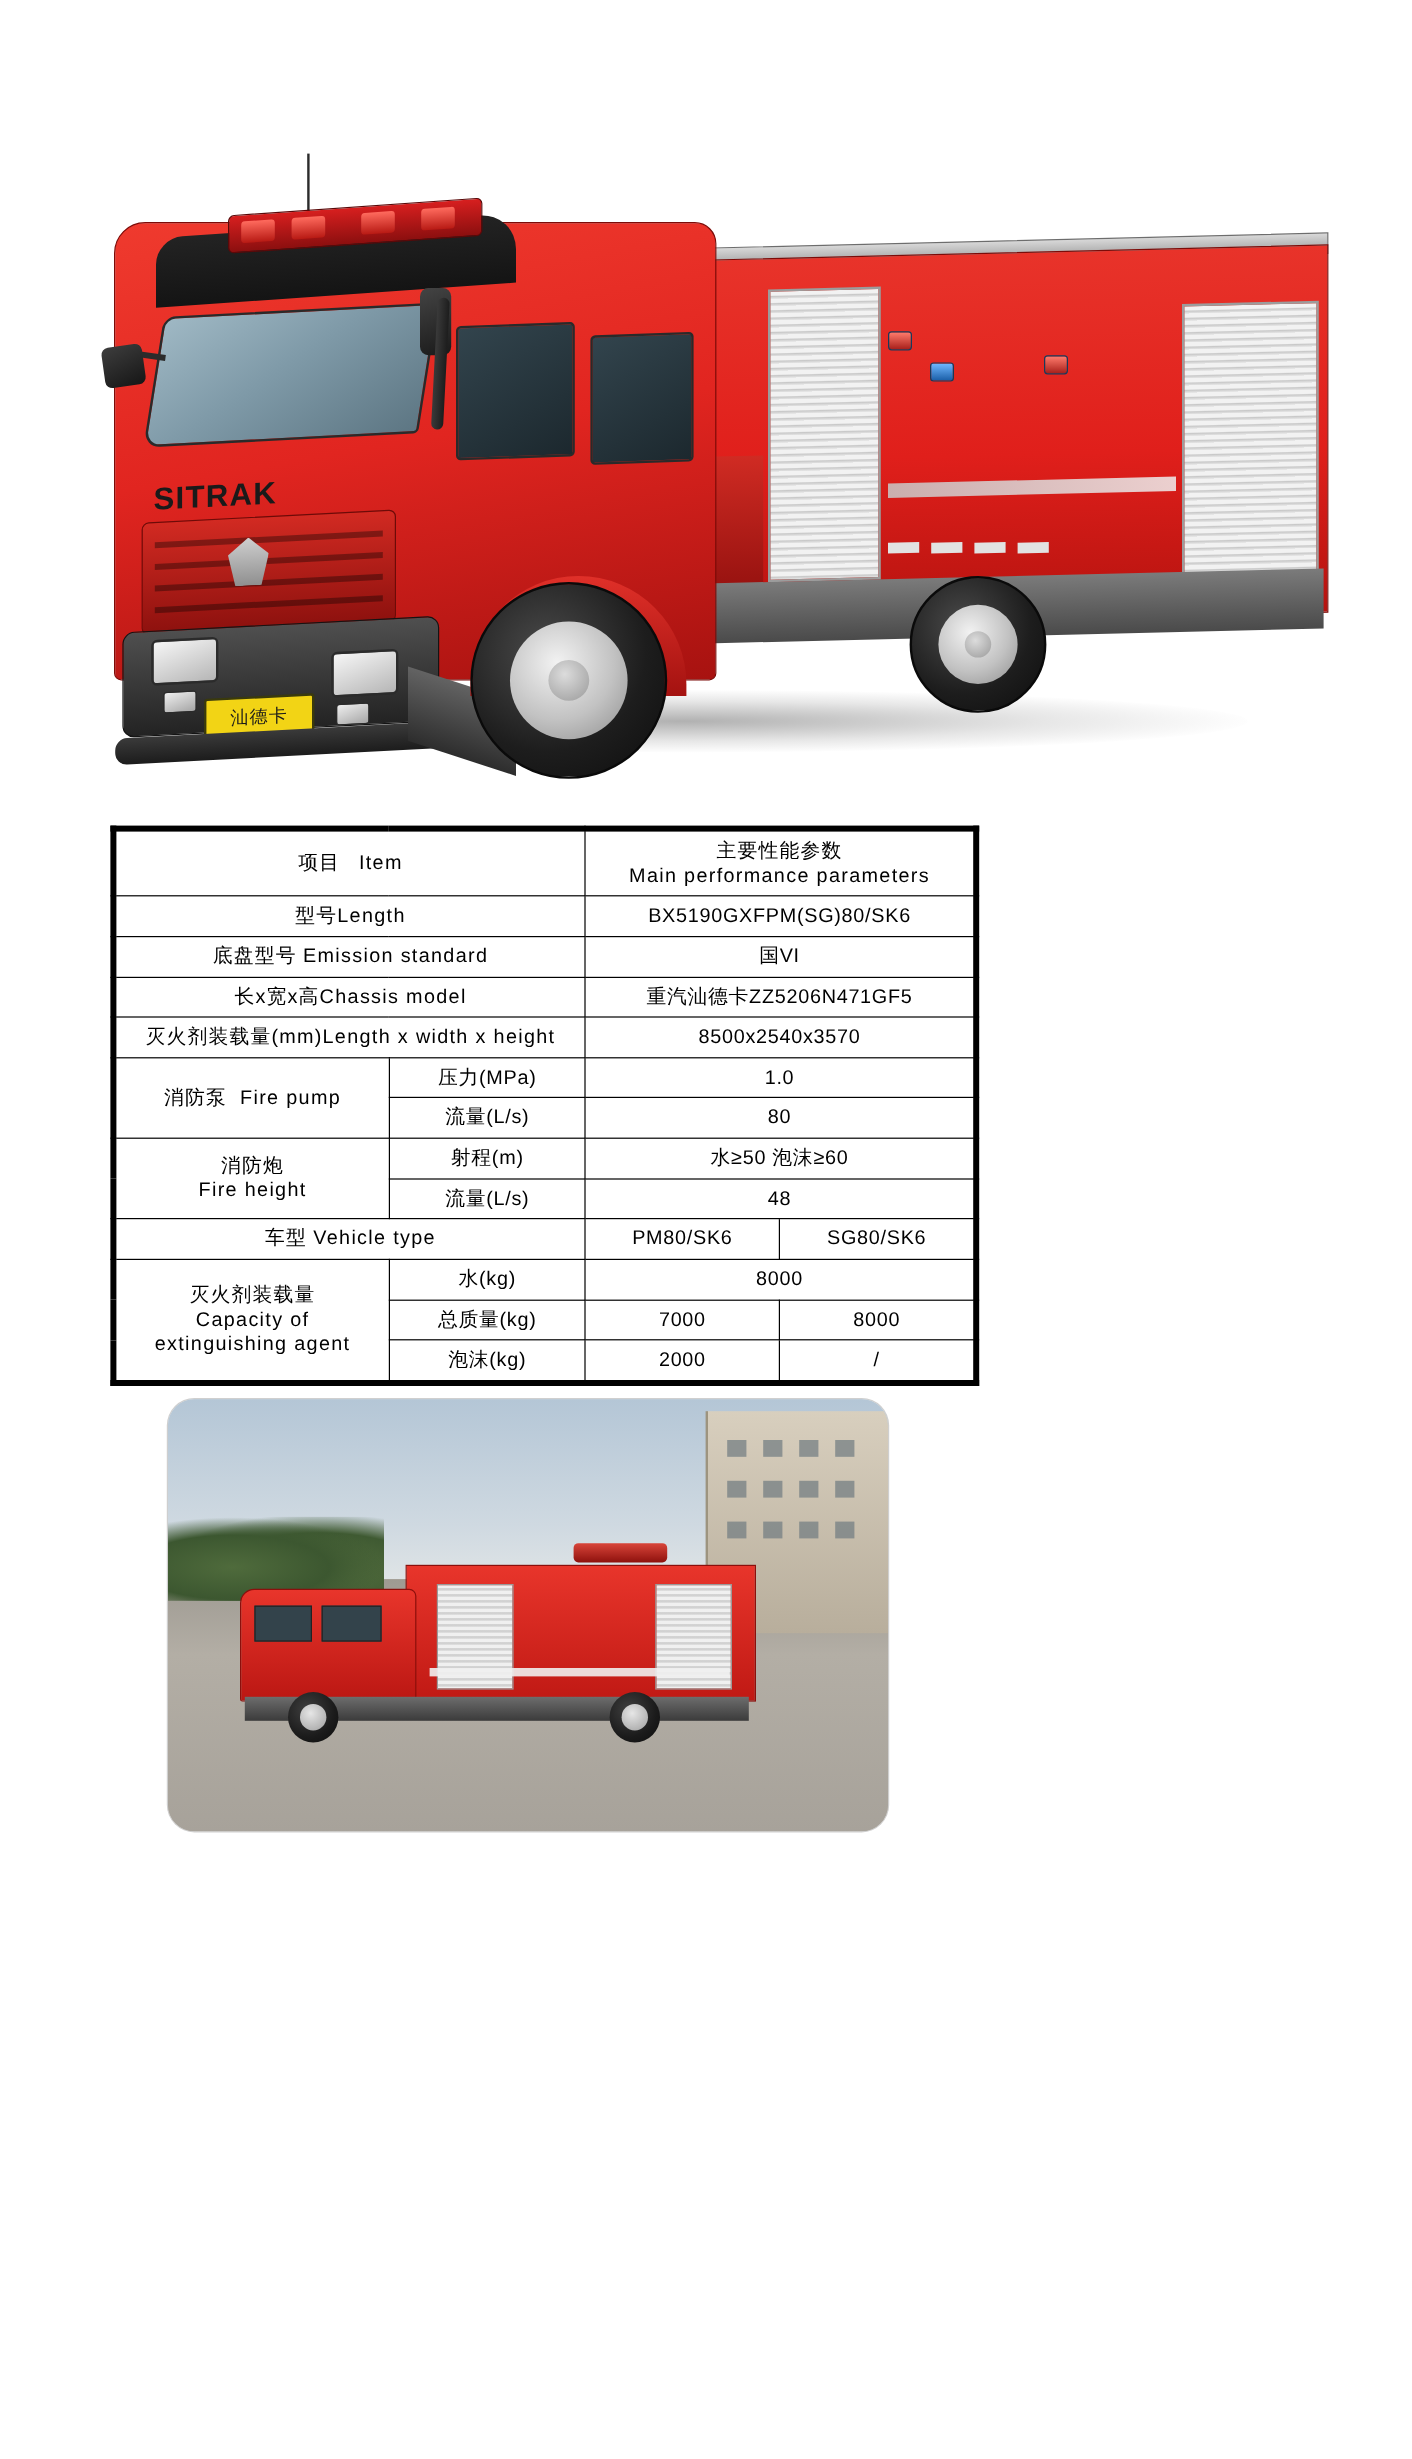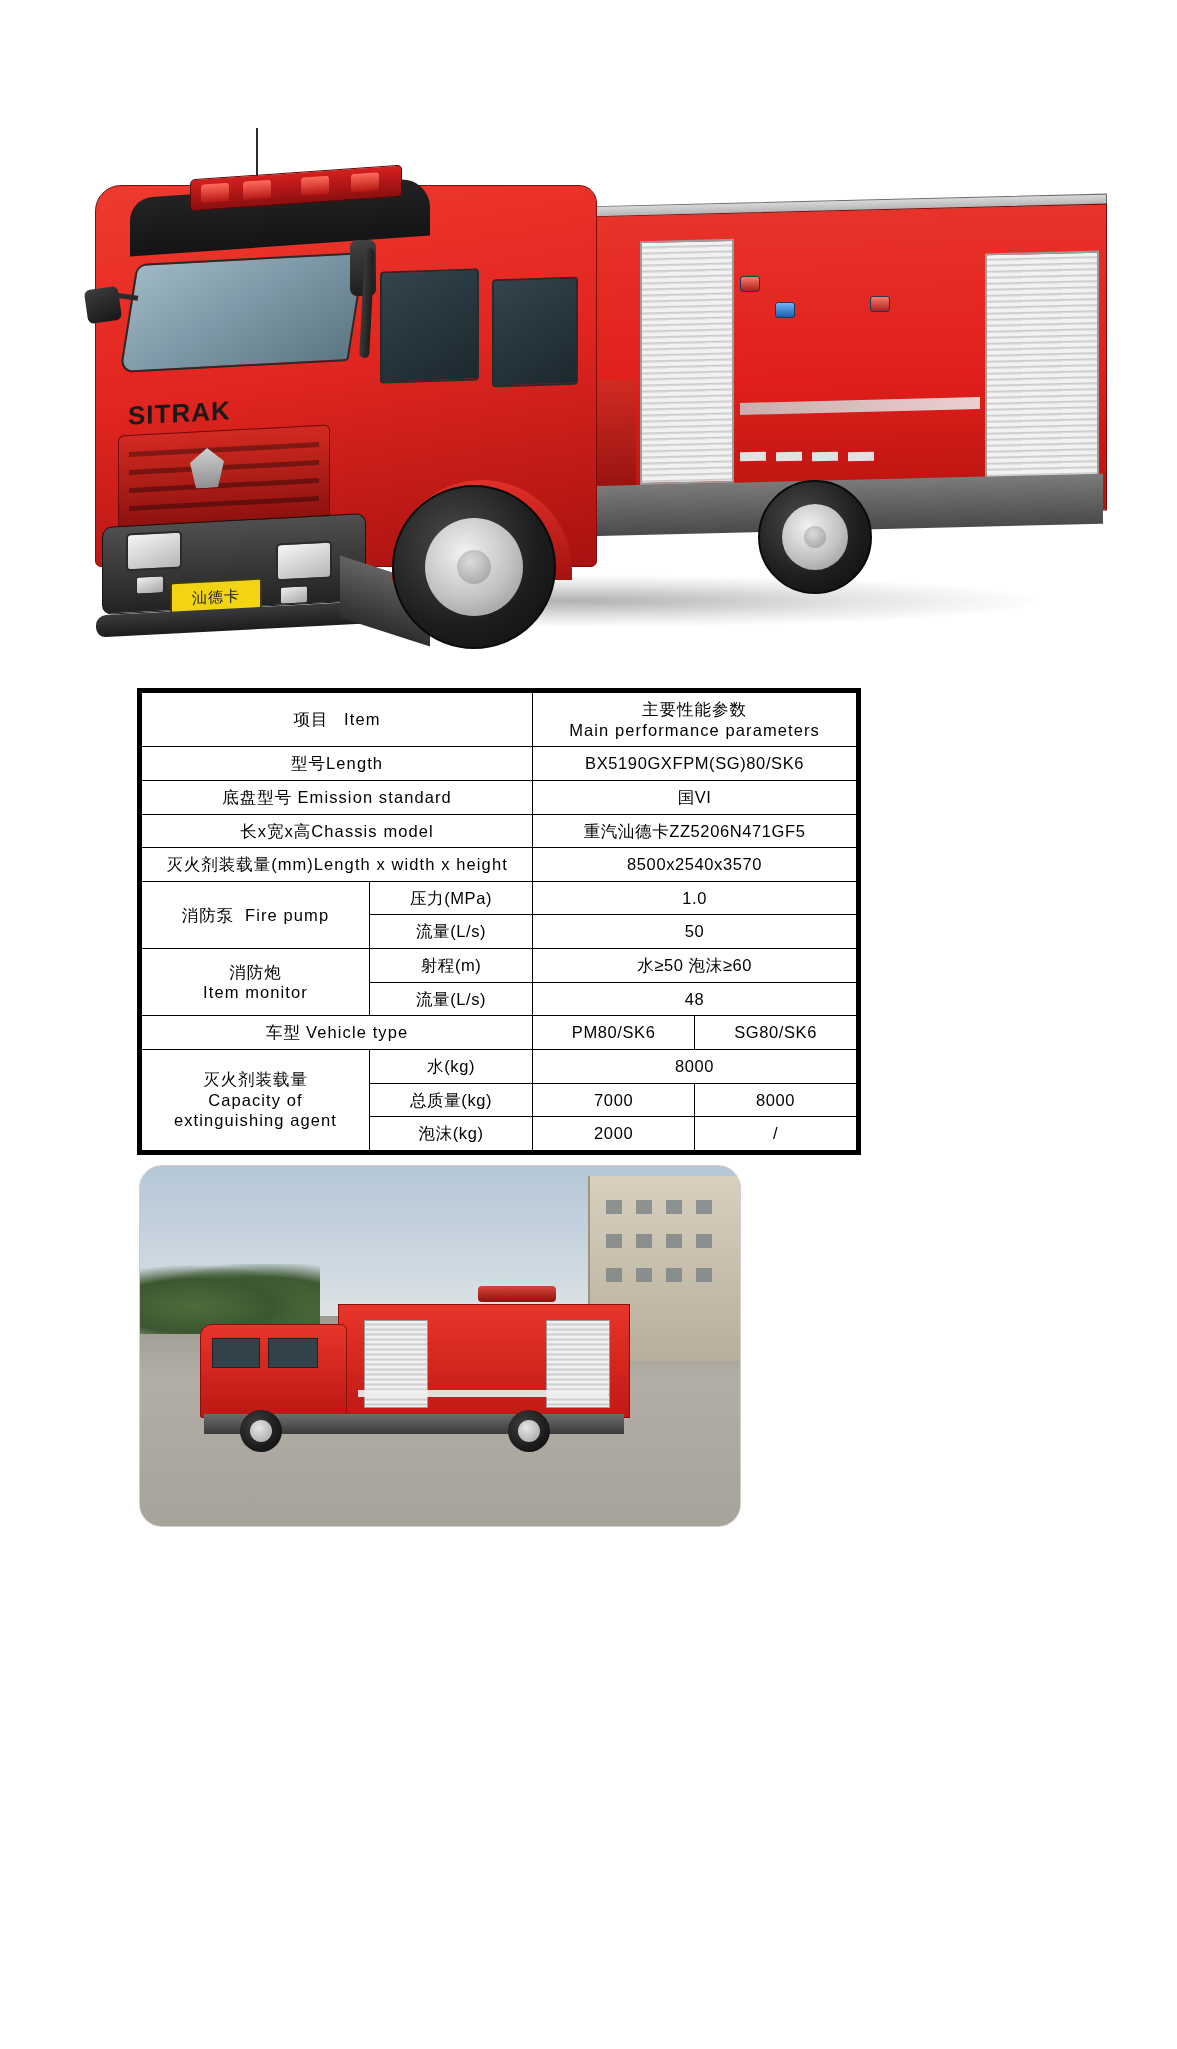--- a/index.html
+++ b/index.html
@@ -301,21 +301,20 @@
   .bx1 { left: 735px; top: 222px; }
   .bx2 { left: 830px; top: 216px; background: linear-gradient(180deg,#ff7b6c,#a8201b); }
   .bx3 { left: 700px; top: 196px; background: linear-gradient(180deg,#ff7b6c,#a8201b); }
 
   
   .table-wrap {
     position: absolute;
     left: 92px;
     top: 688px;
     width: 809px;
-    margin-left: 45px;
   }
   table.spec {
     border-collapse: collapse;
     width: 724px;
     border: 5px solid #000;
     background: #fff;
   }
   table.spec td {
     border: 1px solid #000;
     text-align: center;
@@ -534,27 +533,27 @@
       <tr>
         <td rowspan="2" style="width:235px">
           <span class="cn">消防泵</span>
           <span class="en">&nbsp;</span><span class="en">Fire pump</span>
         </td>
         <td style="width:170px">压力(MPa)</td>
         <td colspan="2">1.0</td>
       </tr>
       <tr>
         <td>流量(L/s)</td>
-        <td colspan="2">50</td>
+        <td colspan="2">80</td>
       </tr>
 
       <tr>
         <td rowspan="2">
           <div class="cn">消防炮</div>
-          <div class="en">Item monitor</div>
+          <div class="en">Fire height</div>
         </td>
         <td>射程(m)</td>
         <td colspan="2">水≥50 泡沫≥60</td>
       </tr>
       <tr>
         <td>流量(L/s)</td>
         <td colspan="2">48</td>
       </tr>
 
       <tr>

